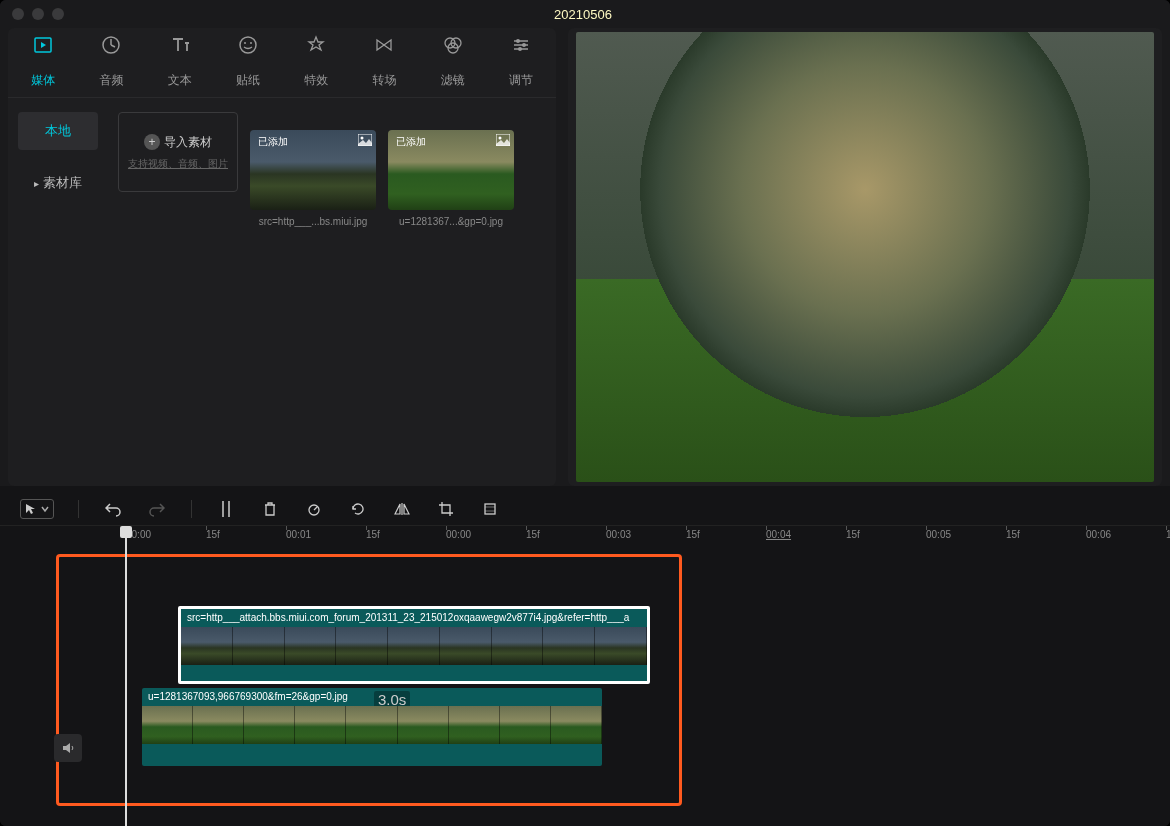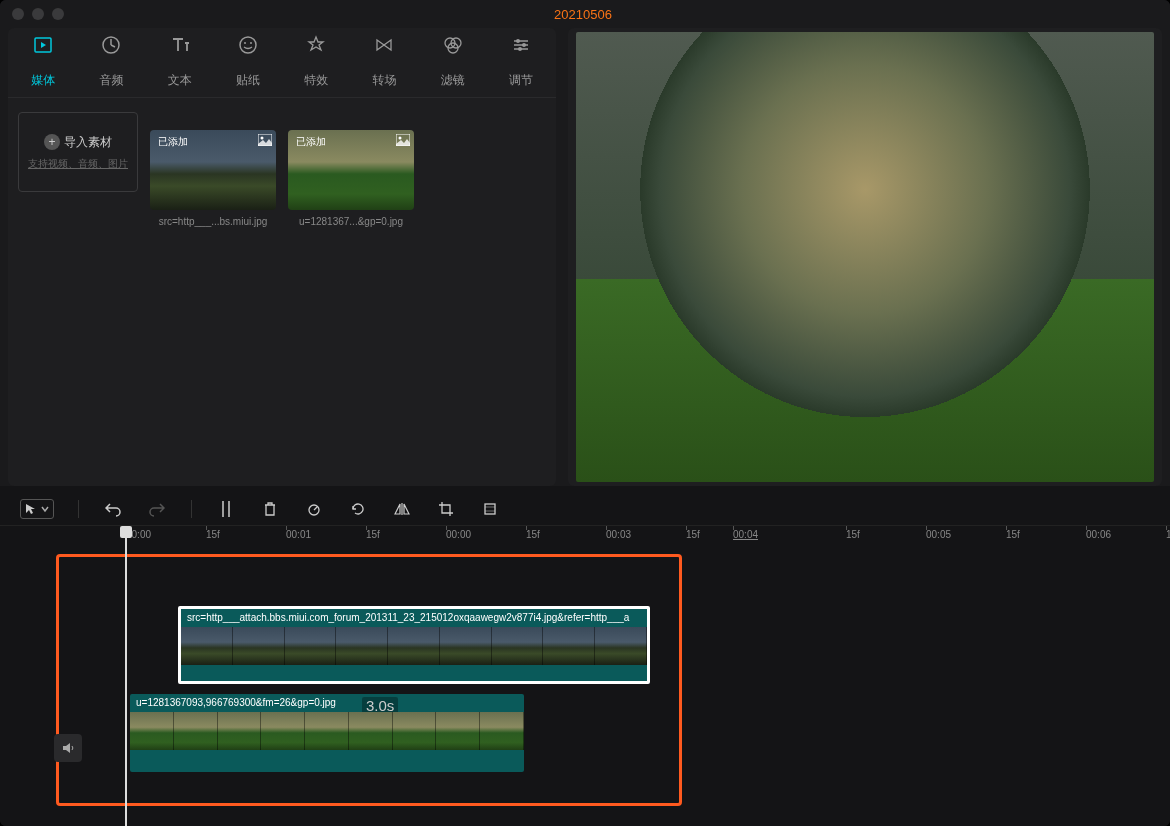--- a/index.html
+++ b/index.html
@@ -3,21 +3,21 @@
 <meta charset="utf-8">
 <style>
 * { margin: 0; padding: 0; box-sizing: border-box; font-family: -apple-system, "PingFang SC", "Microsoft YaHei", sans-serif; }
 body { background: #000; width: 1170px; height: 826px; overflow: hidden; color: #ccc; }
 
 .window { background: #1a1a1c; width: 100%; height: 100%; display: flex; flex-direction: column; border-radius: 6px; overflow: hidden; }
 
 .titlebar { height: 28px; display: flex; align-items: center; padding: 0 12px; background: #1a1a1c; }
 .traffic-lights { display: flex; gap: 8px; }
 .traffic-light { width: 12px; height: 12px; border-radius: 50%; background: #3a3a3c; }
-.titlebar-title { flex: 1; text-align: center; font-size: 13px; color: #f97316; }
+.titlebar-title { flex: 1; text-align: center; font-size: 13px; color: #fef9c3; }
 
 .upper { display: flex; height: 458px; gap: 12px; padding: 0 8px; }
 
 .left-panel { width: 548px; background: #1e1e20; border-radius: 6px; display: flex; flex-direction: column; overflow: hidden; }
 
 .toolbar { display: flex; padding: 6px 16px 8px 16px; gap: 30px; border-bottom: 1px solid #2a2a2c; }
 .toolbar-item { display: flex; flex-direction: column; align-items: center; gap: 16px; cursor: pointer; color: #999; font-size: 12px; width: 40px; }
 .toolbar-item.active { color: #00c8dc; }
 .toolbar-item svg { width: 22px; height: 22px; }
 
@@ -151,20 +151,24 @@
             <svg viewBox="0 0 22 22">
               <path d="M4 7 H18 M4 11 H18 M4 15 H18" stroke="currentColor" stroke-width="1.3"></path>
               <circle cx="8" cy="7" r="2" fill="currentColor"></circle>
               <circle cx="14" cy="11" r="2" fill="currentColor"></circle>
               <circle cx="10" cy="15" r="2" fill="currentColor"></circle>
             </svg>
             <span>调节</span>
           </div>
         </div>
       <div class="media-body">
+        <div class="sidebar">
+          <div class="sidebar-item active">本地</div>
+          <div class="sidebar-item"><span class="chevron">▸</span><span>素材库</span></div>
+        </div>
         <div class="media-grid">
           <div class="import-card">
             <div class="plus-label">
                 <div class="plus">+</div>
                 <span>导入素材</span>
               </div>
             <div class="hint">支持视频、音频、图片</div>
           </div>
           <div id="media-items" style="display: flex; gap: 12px;">
               <div class="media-item">
@@ -267,21 +271,21 @@
 
     <div class="ruler" id="ruler">
         <span class="tick" style="left: 126px;">00:00</span>
         <span class="tick" style="left: 206px;">15f</span>
         <span class="tick" style="left: 286px;">00:01</span>
         <span class="tick" style="left: 366px;">15f</span>
         <span class="tick" style="left: 446px;">00:00</span>
         <span class="tick" style="left: 526px;">15f</span>
         <span class="tick" style="left: 606px;">00:03</span>
         <span class="tick" style="left: 686px;">15f</span>
-        <span class="tick" style="left: 733px; text-decoration: underline;">00:04</span>
+        <span class="tick" style="left: 766px; text-decoration: underline;">00:04</span>
         <span class="tick" style="left: 846px;">15f</span>
         <span class="tick" style="left: 926px;">00:05</span>
         <span class="tick" style="left: 1006px;">15f</span>
         <span class="tick" style="left: 1086px;">00:06</span>
         <span class="tick" style="left: 1166px;">15f</span>
       </div>
 
     <div class="tracks-area">
       <div class="playhead"></div>
       <div class="highlight-box"></div>
@@ -299,21 +303,21 @@
               <div class="scene-mountain"></div>
               <div class="scene-mountain"></div>
               <div class="scene-mountain"></div>
               <div class="scene-mountain"></div>
               <div class="scene-mountain"></div>
               <div class="scene-mountain"></div>
               <div class="scene-mountain"></div>
               <div class="scene-mountain"></div>
             </div>
           </div>
-          <div class="track" style="top: 146px; width: 394px;">
+          <div class="track" style="top: 140px; width: 460px; margin-left: 12px;">
             <div class="track-label">u=1281367093,966769300&amp;fm=26&amp;gp=0.jpg</div>
             <div class="track-duration">3.0s</div>
             <div class="track-thumbs">
               <div class="scene-field"></div>
               <div class="scene-field"></div>
               <div class="scene-field"></div>
               <div class="scene-field"></div>
               <div class="scene-field"></div>
               <div class="scene-field"></div>
               <div class="scene-field"></div>

